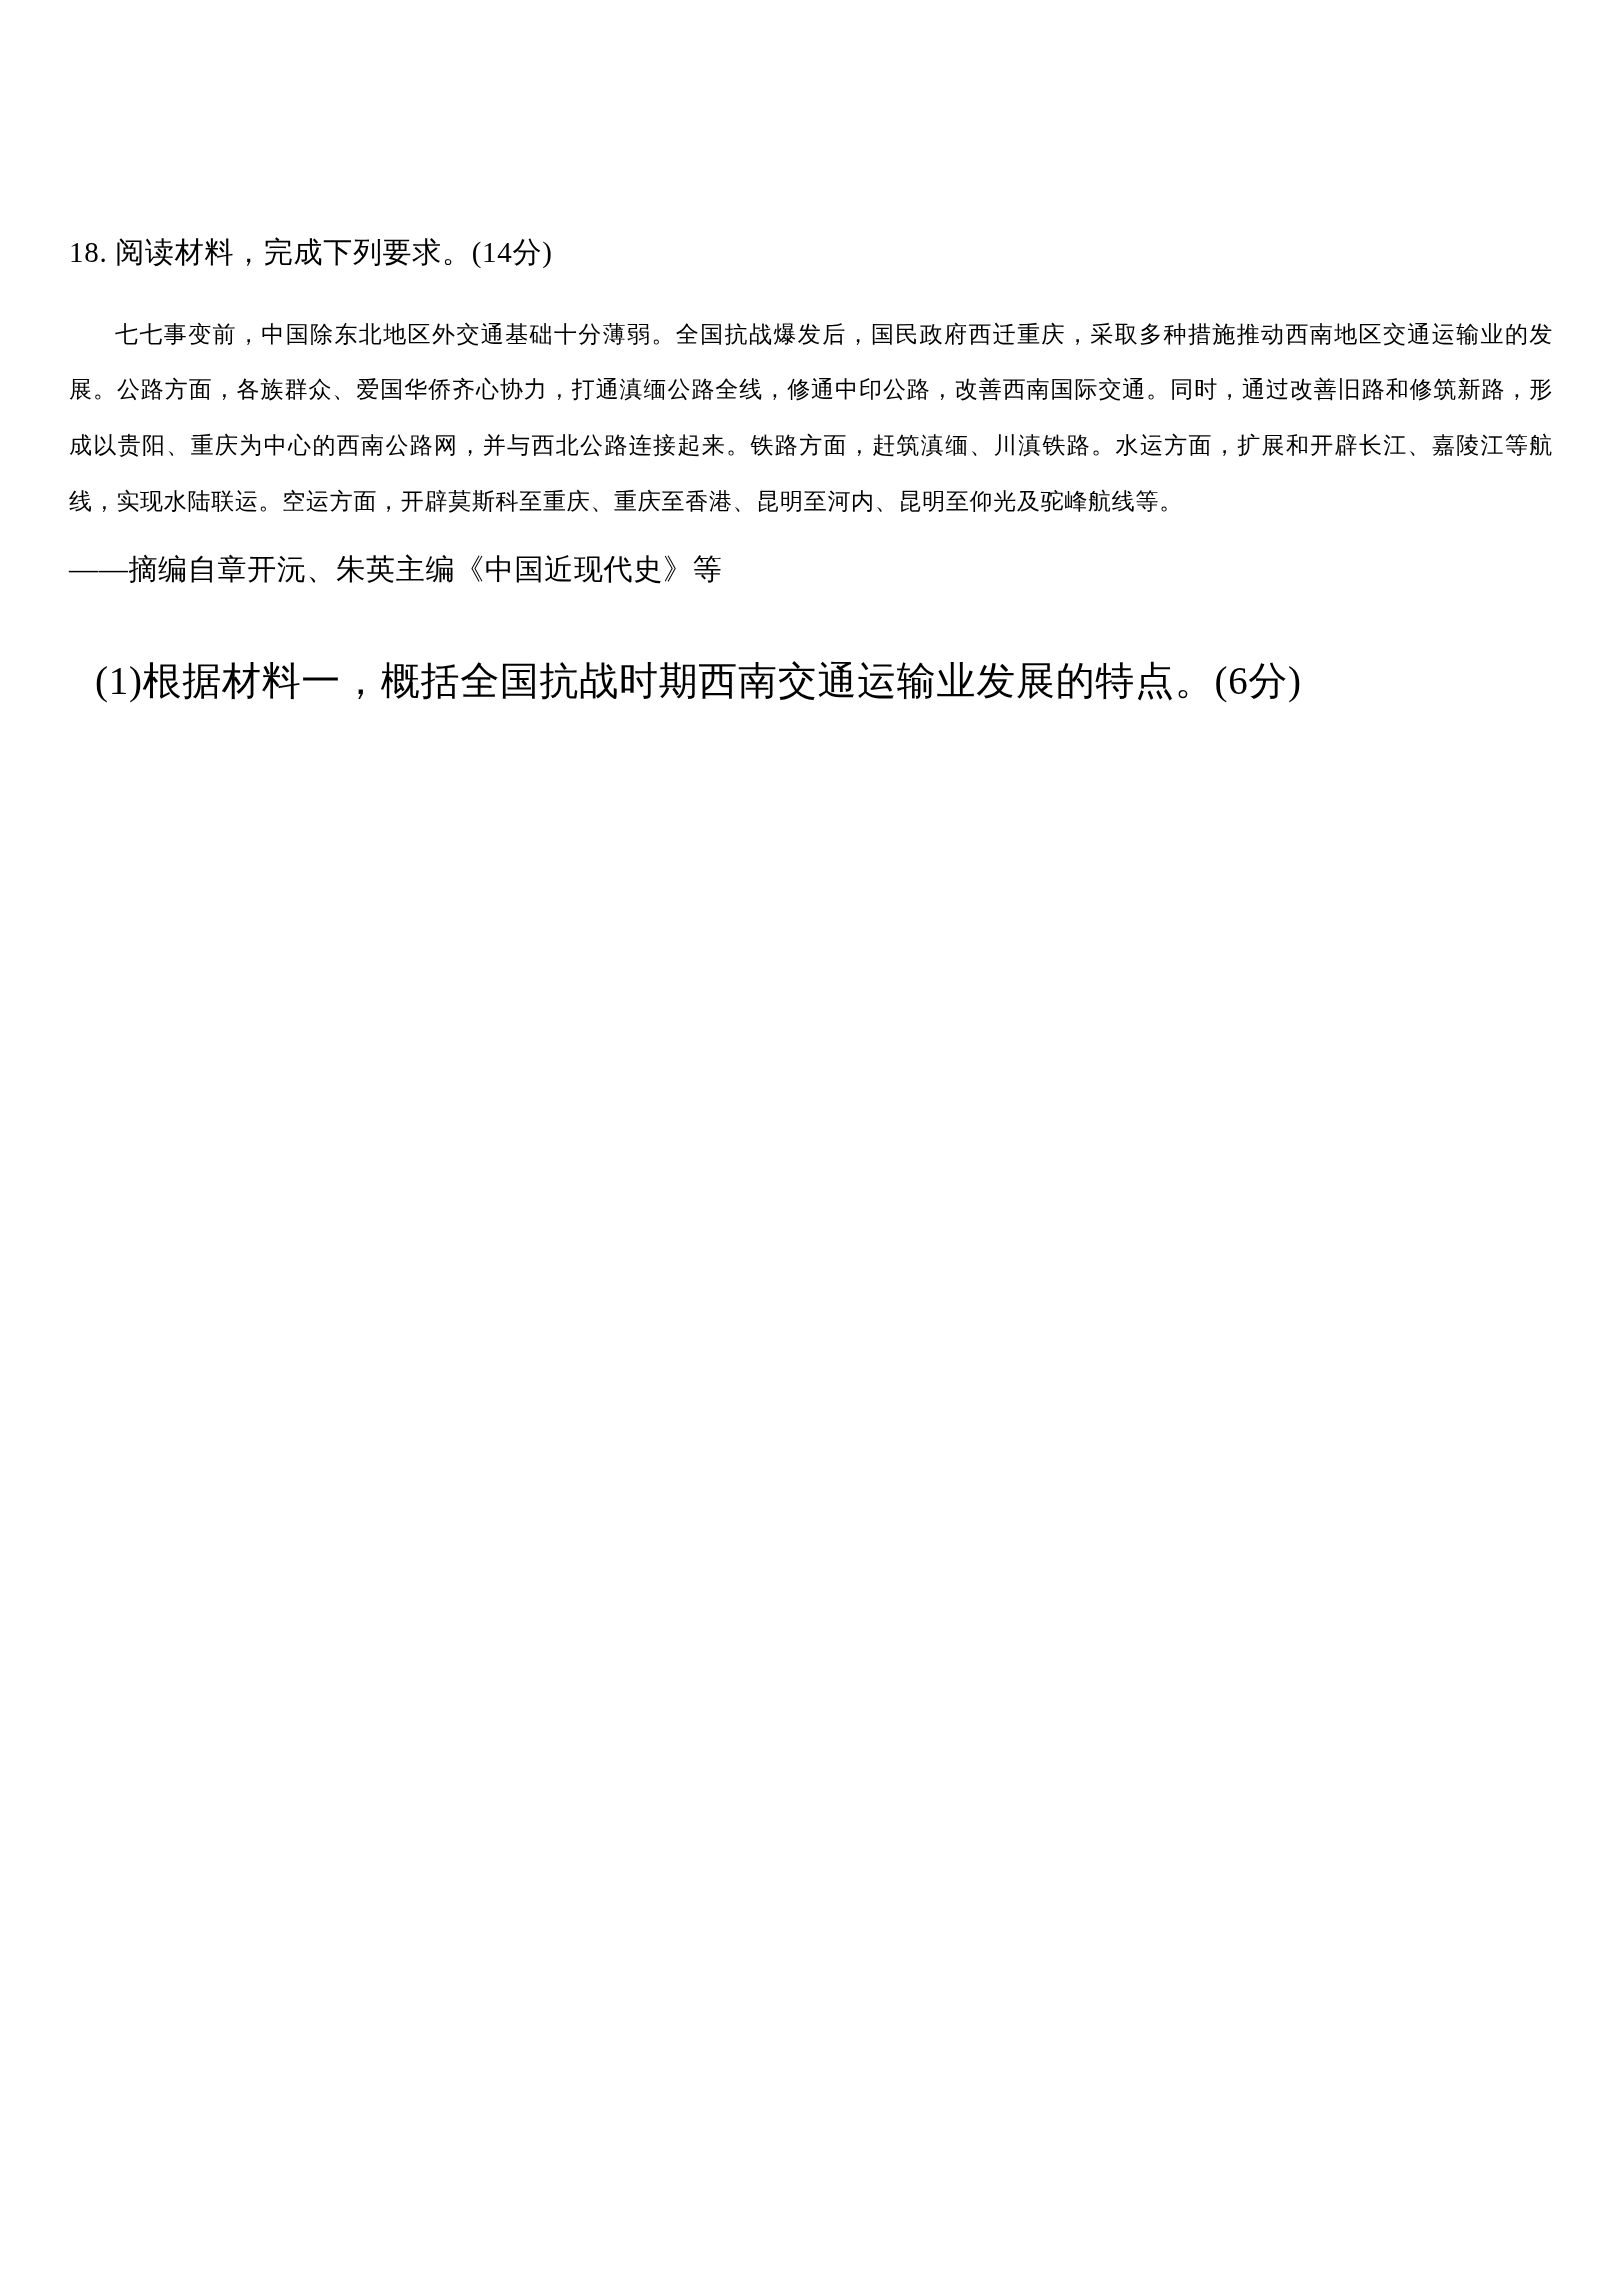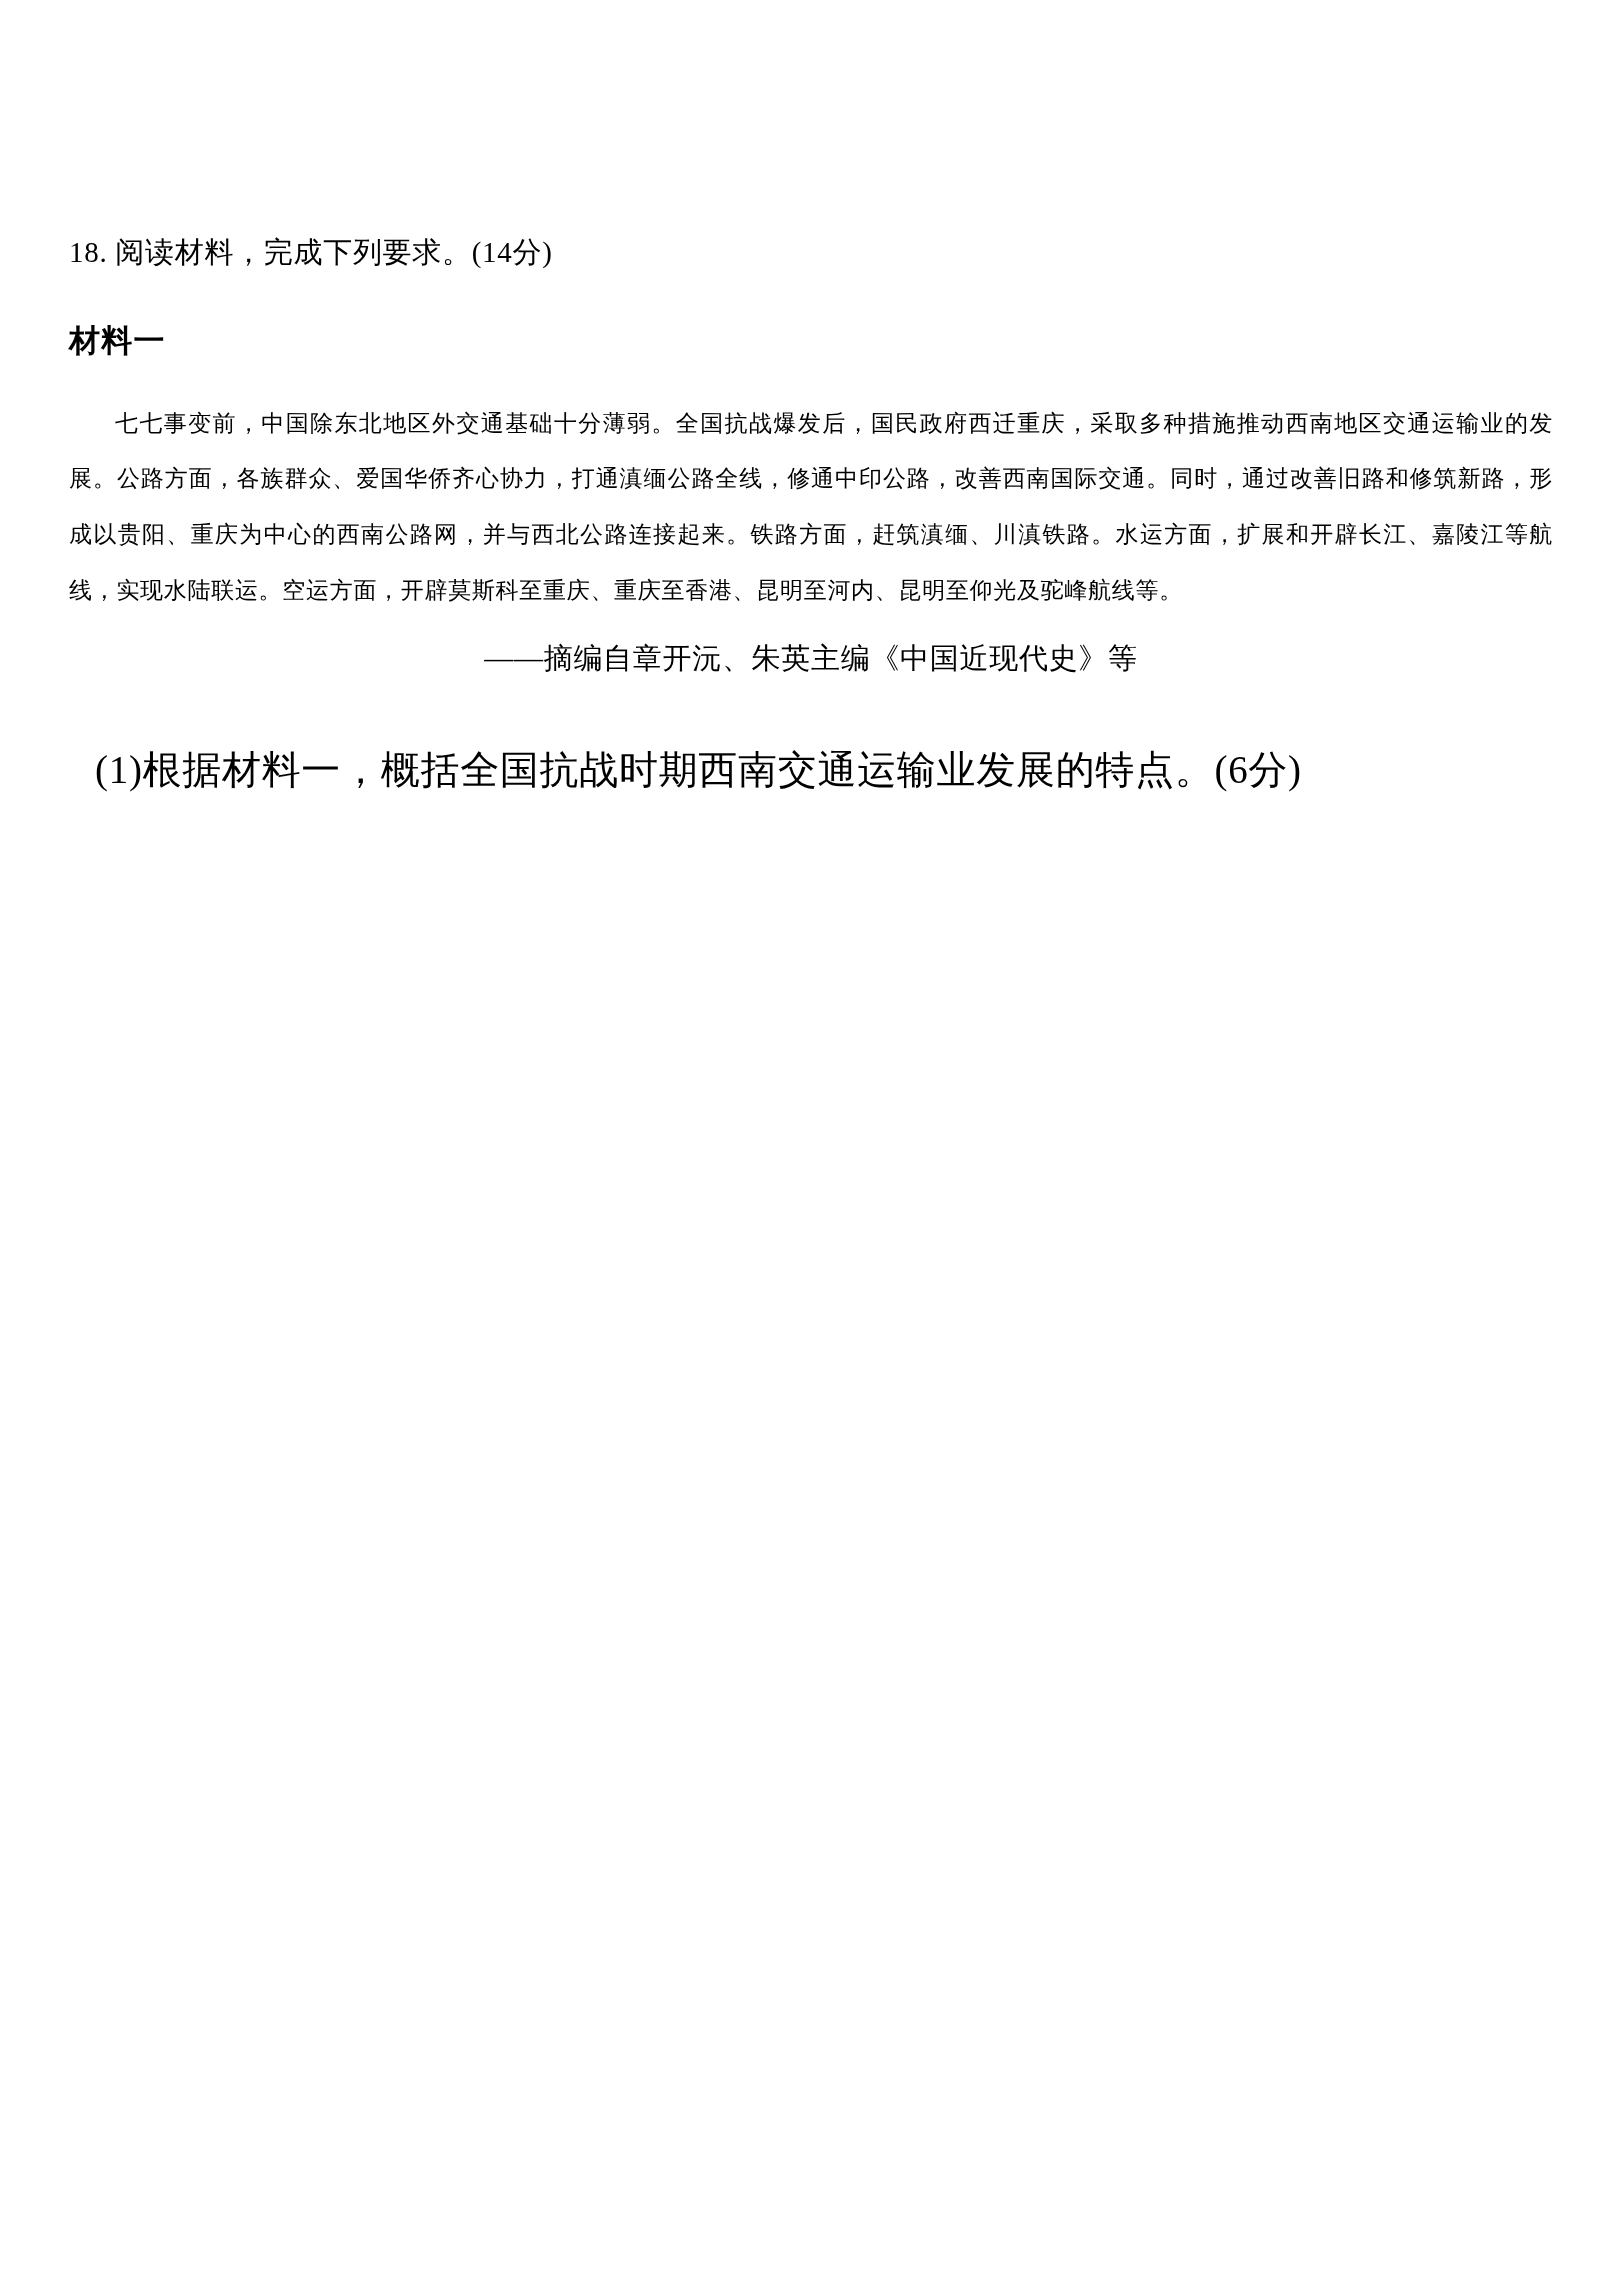--- a/index.html
+++ b/index.html
@@ -46,21 +46,21 @@
     line-height: 2.42;
     text-align: justify;
     text-indent: 2em;
     letter-spacing: 0.7px;
     text-justify: inter-ideograph;
   }
 
   .attribution {
     font-size: 29px;
     line-height: 2.2;
-    text-align: center;
+    text-align: left;
     margin-top: 9.2px;
     letter-spacing: 0.7px;
   }
 
   .attribution.bold {
     font-family: "Liberation Sans", "DejaVu Sans", sans-serif;
     font-weight: bold;
   }
 
   .questions {
@@ -75,21 +75,20 @@
     text-align: justify;
   }
 </style>
 </head>
 <body>
 
 <div class="page">
 
   <div class="question-header">18.  阅读材料，完成下列要求。(14分)</div>
 
-  <div class="material-heading">材料一</div>
 
   <div class="material-paragraph">七七事变前，中国除东北地区外交通基础十分薄弱。全国抗战爆发后，国民政府西迁重庆，采取多种措施推动西南地区交通运输业的发展。公路方面，各族群众、爱国华侨齐心协力，打通滇缅公路全线，修通中印公路，改善西南国际交通。同时，通过改善旧路和修筑新路，形成以贵阳、重庆为中心的西南公路网，并与西北公路连接起来。铁路方面，赶筑滇缅、川滇铁路。水运方面，扩展和开辟长江、嘉陵江等航线，实现水陆联运。空运方面，开辟莫斯科至重庆、重庆至香港、昆明至河内、昆明至仰光及驼峰航线等。</div>
 
   <div class="attribution">——摘编自章开沅、朱英主编《中国近现代史》等</div>
 
 
 
 
   <div class="questions">
     <div class="sub-question">(1)根据材料一，概括全国抗战时期西南交通运输业发展的特点。(6分)</div>

